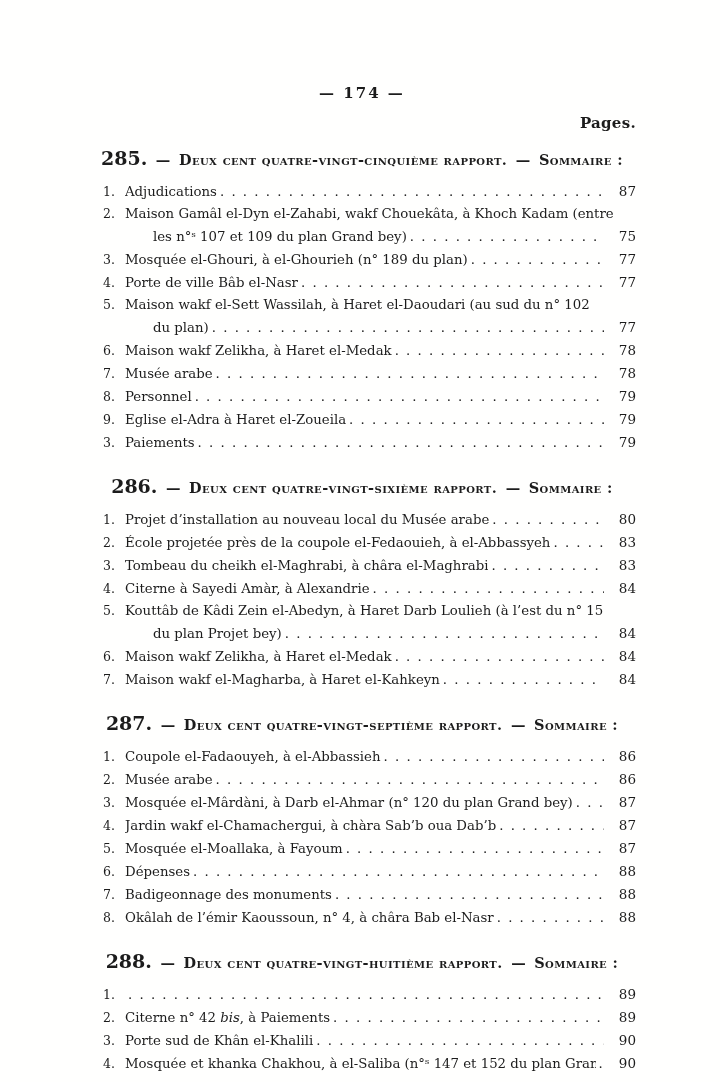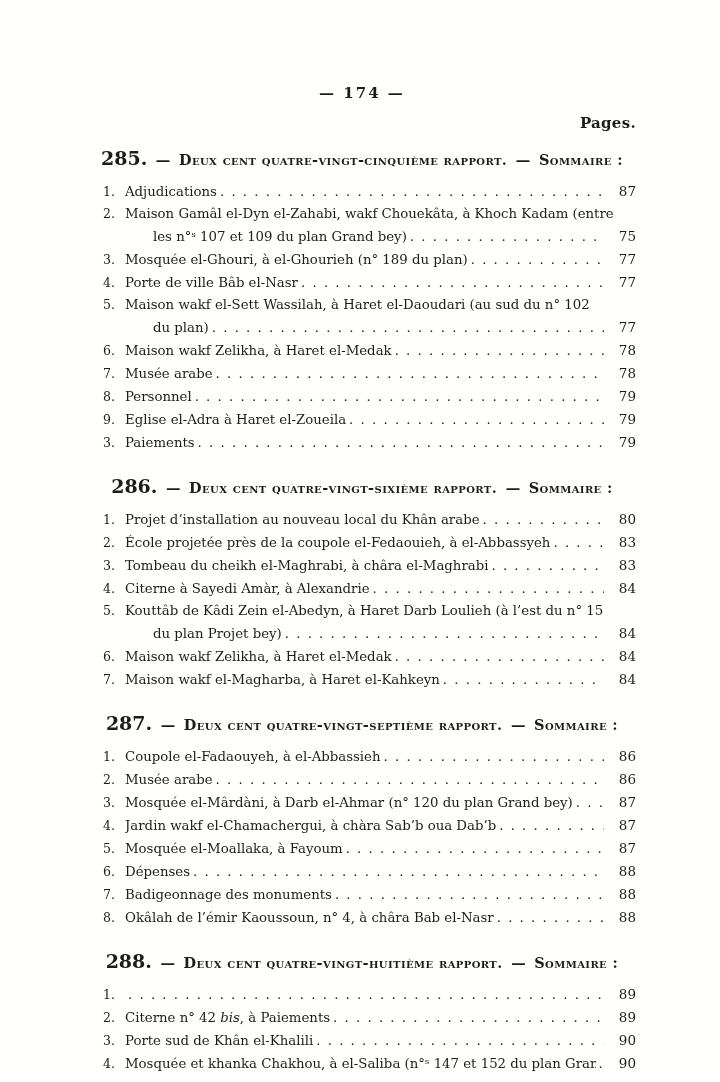--- a/index.html
+++ b/index.html
@@ -172,21 +172,21 @@
     <div class="section">
       <div class="sec-head">
         <span class="sec-num">286.</span>
         <span class="sep">—</span>
         <span class="sec-title">Deux cent quatre-vingt-sixième rapport.</span>
         <span class="sep">—</span>
         <span class="sec-som">Sommaire :</span>
       </div>
       <div class="row">
         <span class="num">1.</span>
-        <span class="txt"><span>Projet d’installation au nouveau local du Khân arabe</span></span>
+        <span class="txt"><span>Projet d’installation au nouveau local du Musée arabe</span></span>
         <span class="leader"></span>
         <span class="pg">80</span>
       </div>
       <div class="row">
         <span class="num">2.</span>
         <span class="txt"><span>École projetée près de la coupole el-Fedaouieh, à el-Abbassyeh</span></span>
         <span class="leader"></span>
         <span class="pg">83</span>
       </div>
       <div class="row">

